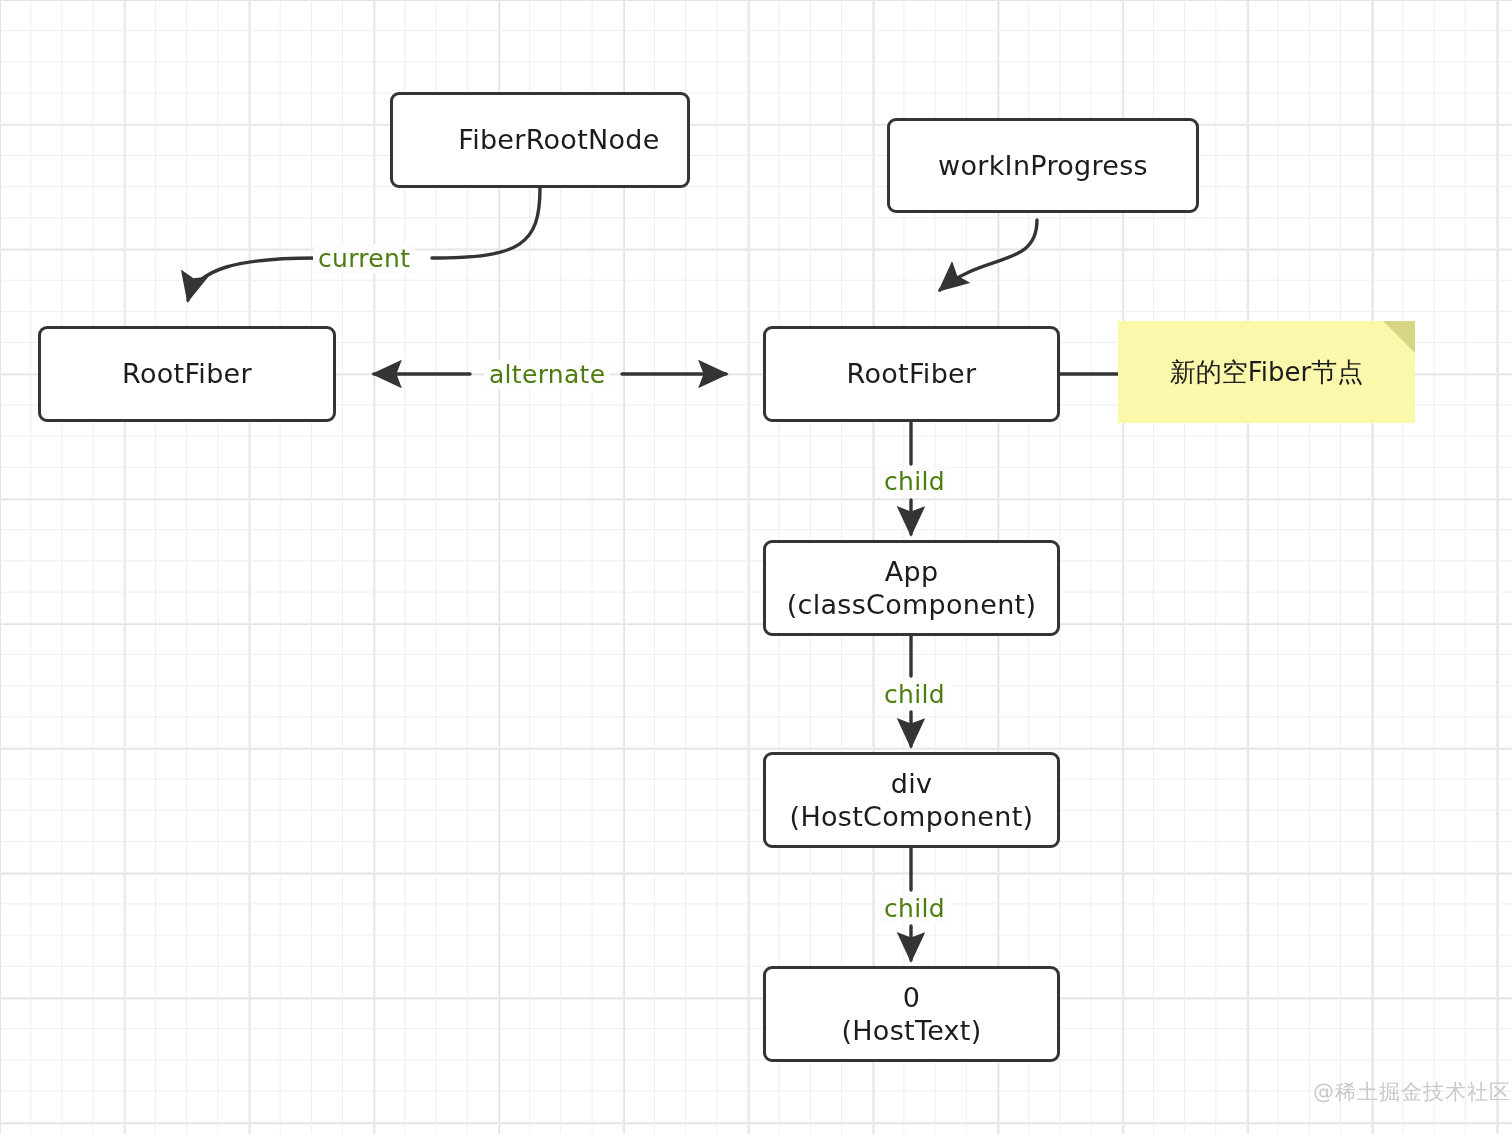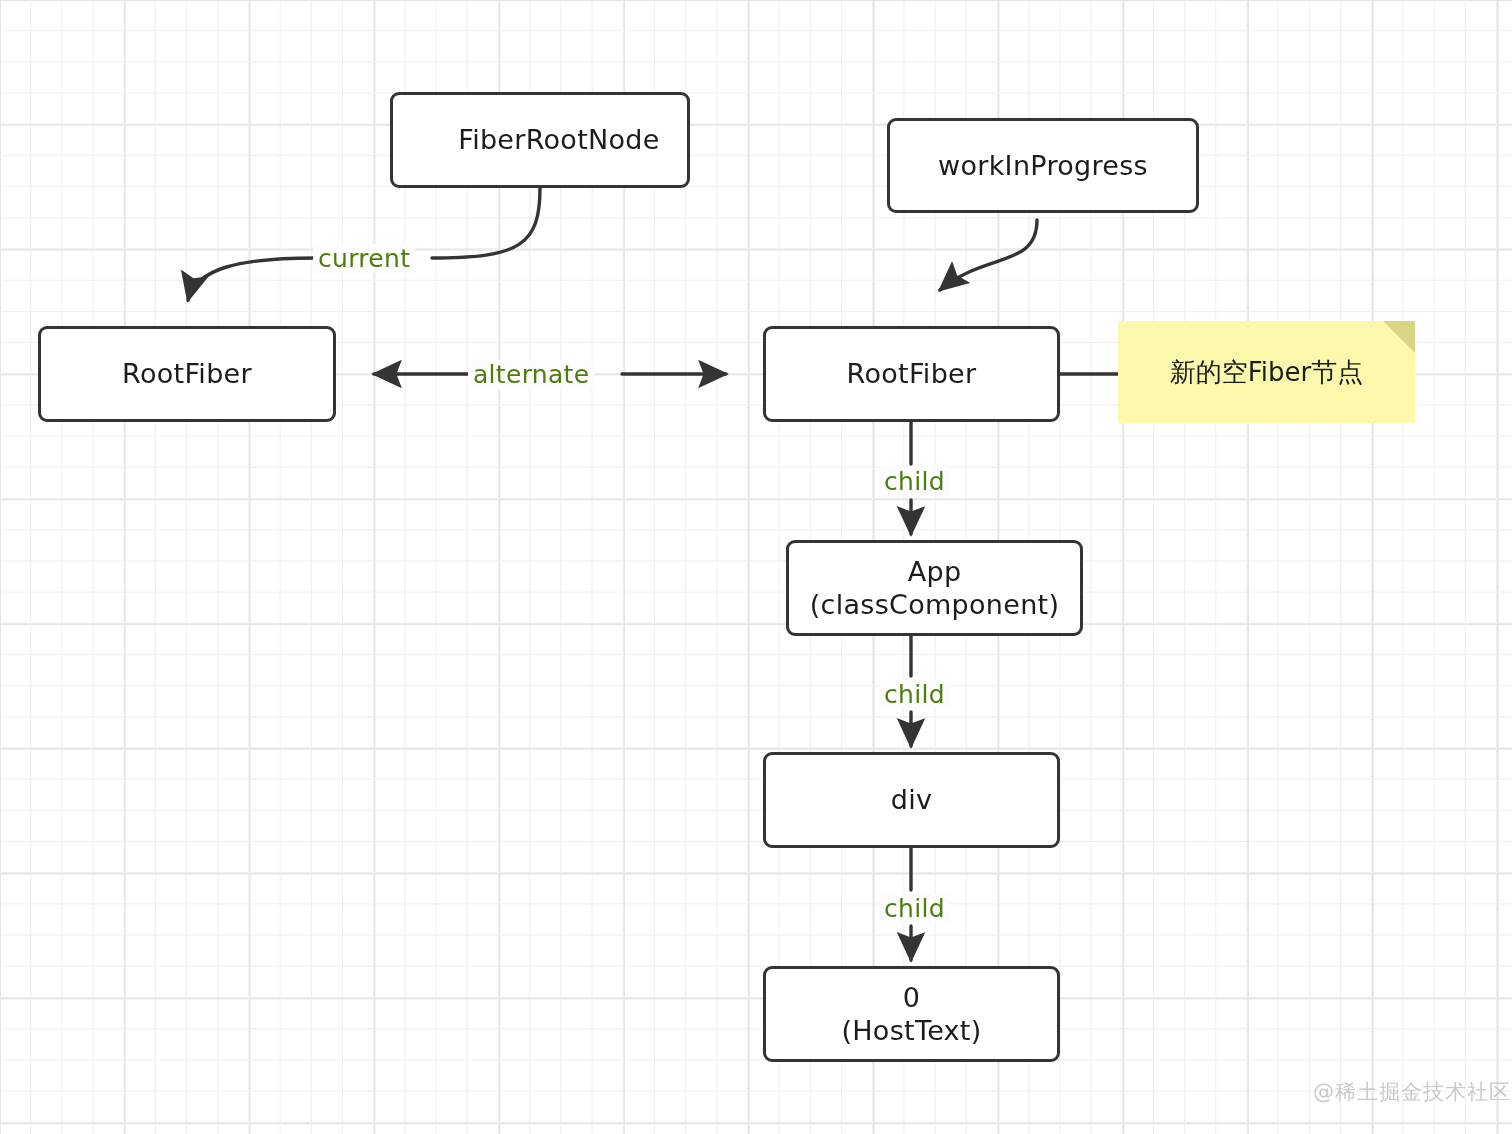--- a/index.html
+++ b/index.html
@@ -146,39 +146,40 @@
   </div>
 
   <div class="node" style="left:38px; top:326px; width:298px; height:96px;">
     <span>RootFiber</span>
   </div>
 
   <div class="node" style="left:763px; top:326px; width:297px; height:96px;">
     <span>RootFiber</span>
   </div>
 
-  <div class="node" style="left:786px; top:540px; width:297px; height:96px;">
+  <div class="node" style="left:763px; top:540px; width:297px; height:96px;">
     <span>App</span>
     <span class="ln2">(classComponent)</span>
   </div>
 
   <div class="node" style="left:763px; top:752px; width:297px; height:96px;">
     <span>div</span>
+    <span class="ln2">(HostComponent)</span>
   </div>
 
   <div class="node" style="left:763px; top:966px; width:297px; height:96px;">
     <span>0</span>
     <span class="ln2">(HostText)</span>
   </div>
 
   <div class="edge-label" style="left:313px; top:244px;">
     <span>current</span>
   </div>
 
-  <div class="edge-label" style="left:468px; top:360px;">
+  <div class="edge-label" style="left:484px; top:360px;">
     <span>alternate</span>
   </div>
 
   <div class="edge-label" style="left:879px; top:467px;">
     <span>child</span>
   </div>
 
   <div class="edge-label" style="left:879px; top:680px;">
     <span>child</span>
   </div>

